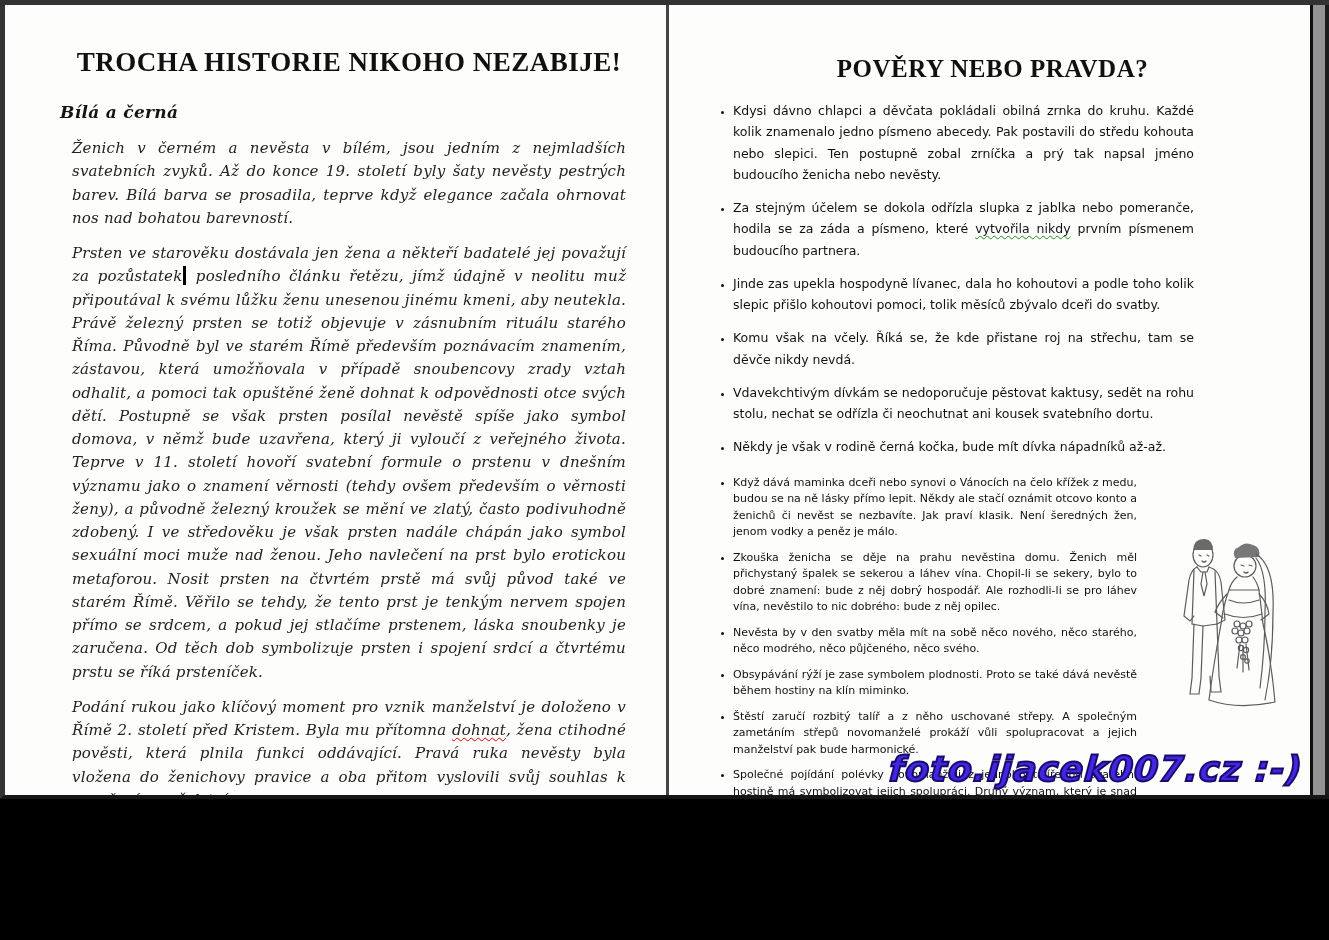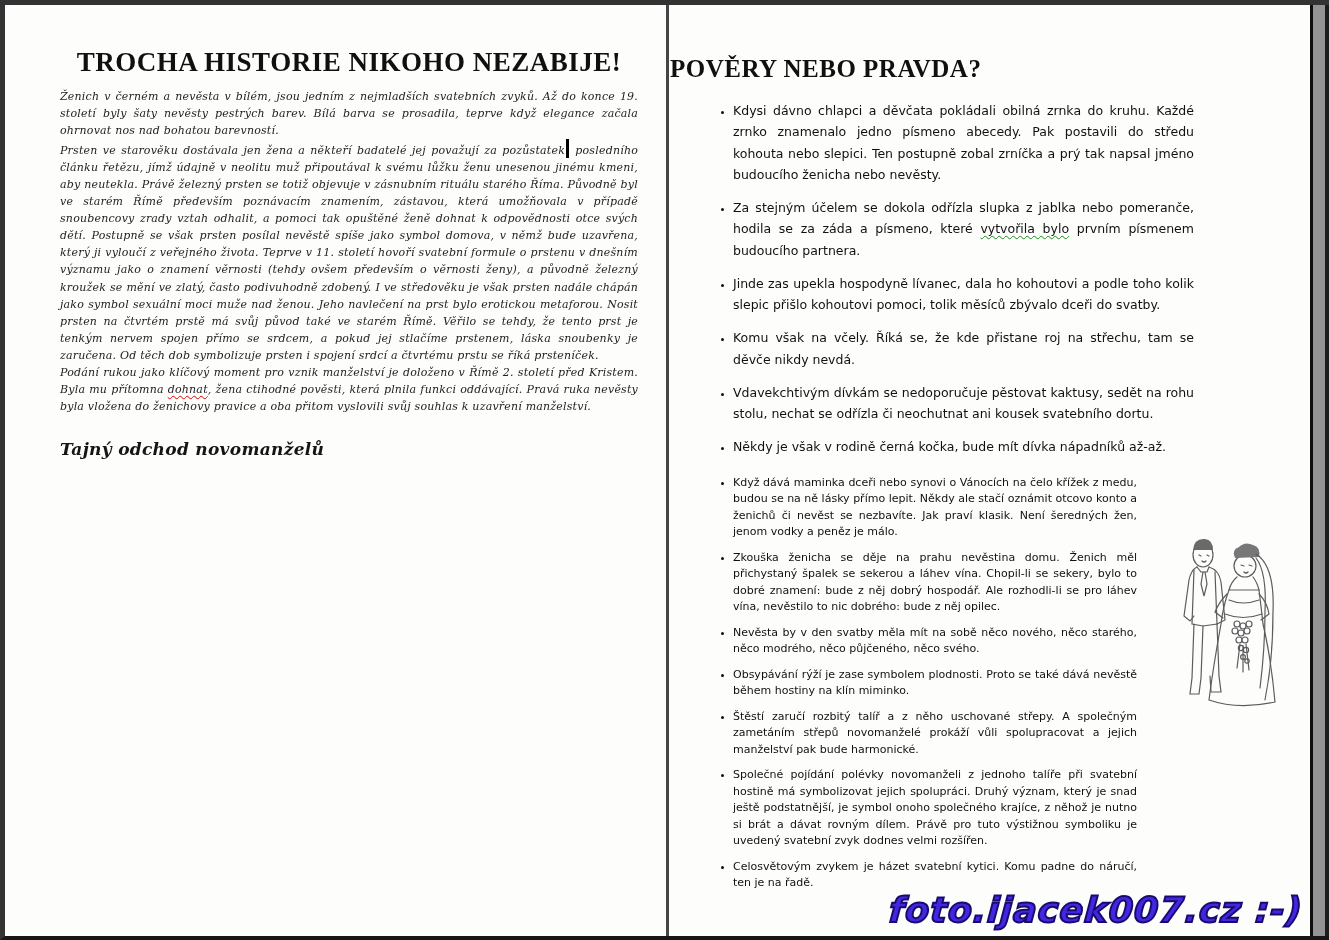--- a/index.html
+++ b/index.html
@@ -1,46 +1,46 @@
 <!DOCTYPE html>
 <html><head>
 <meta charset="utf-8">
 <style>
   html,body{margin:0;padding:0;background:#000;}
   .frame{
-    position:relative; width:1329px; height:940px; box-sizing:border-box;
+    position:relative; width:1329px; height:799px; box-sizing:border-box;
     background:#fdfdfc; overflow:hidden;
     border-top:5px solid #333; border-left:5px solid #333; border-bottom:4px solid #161616;
     font-family:"Liberation Serif", serif; color:#1b1b1b;
   }
   .divider{position:absolute; left:661px; top:0; bottom:0; width:3px; background:#454545;}
   .edge-strip{position:absolute; right:0; top:0; bottom:0; width:19px; background:#949494;
     border-left:3px solid #0e0e0e; border-right:4px solid #1c1c1c; box-sizing:border-box;}
 
   
   .left-page{position:absolute; left:55px; top:28px; width:578px;}
   .doc-title{
     text-align:center; font-family:"Liberation Serif", serif; font-weight:bold;
     font-size:27px; letter-spacing:0.5px; margin:14px 0 10px 0; color:#101010;
   }
   .hand-heading{
     font-family:"DejaVu Serif", serif; font-style:italic; font-weight:bold;
     font-size:17px; margin:24px 0 15px 0; letter-spacing:0.3px; color:#151515;
   }
   .hand-para{
-    font-family:"DejaVu Serif", serif; font-style:italic; font-size:11px;
-    line-height:1.55; text-align:justify; margin:0; letter-spacing:0.2px; color:#222;
+    font-family:"DejaVu Serif", serif; font-style:italic; font-size:15px;
+    line-height:1.55; text-align:justify; margin:12px; letter-spacing:0.2px; color:#222;
   }
   .caret{display:inline-block; width:3px; height:19px; background:#000; vertical-align:-4px; margin:0 1px;}
   .sp-red{text-decoration:underline wavy #e00000; text-decoration-thickness:1px; text-underline-offset:2px;}
   .sp-green{text-decoration:underline wavy #1d8a1d; text-decoration-thickness:1px; text-underline-offset:2px;}
 
   
   .right-title{
-    position:absolute; left:665px; top:50px; width:645px; 
+    position:absolute; left:665px; top:50px; width:645px; text-align:center;
     font-family:"Liberation Serif", serif; font-weight:bold; font-size:25px;
     letter-spacing:0.5px; color:#101010;
   }
   .right-body{position:absolute; left:702px; top:95px; width:487px;}
   ul.superstitions{margin:0; padding:0 0 0 26px; list-style:disc;}
   ul.superstitions li{margin:0 0 12px 0;}
   ul.superstitions li::marker{font-size:9px; color:#111;}
   ul.sup-large{
     font-family:"DejaVu Sans", sans-serif; font-size:12.5px; line-height:1.7;
     text-align:justify; color:#111; width:461px;
@@ -64,38 +64,39 @@
   }
 </style>
 </head>
 <body>
 
 <div class="frame">
 
   <div class="left-page">
     <div class="doc-title">TROCHA HISTORIE NIKOHO NEZABIJE!</div>
 
+    <div class="hand-heading">Bílá a černá</div>
     <p class="hand-para">Ženich v černém a nevěsta v bílém, jsou jedním z nejmladších svatebních zvyků. Až do konce 19. století byly šaty nevěsty pestrých barev. Bílá barva se prosadila, teprve když elegance začala ohrnovat nos nad bohatou barevností.</p>
 
     <p class="hand-para"><span>Prsten ve starověku dostávala jen žena a někteří badatelé jej považují za pozůstatek</span><span class="caret"></span><span> posledního článku řetězu, jímž údajně v neolitu muž připoutával k svému lůžku ženu unesenou jinému kmeni, aby neutekla. Právě železný prsten se totiž objevuje v zásnubním rituálu starého Říma. Původně byl ve starém Římě především poznávacím znamením, zástavou, která umožňovala v případě snoubencovy zrady vztah odhalit, a pomoci tak opuštěné ženě dohnat k odpovědnosti otce svých dětí. Postupně se však prsten posílal nevěstě spíše jako symbol domova, v němž bude uzavřena, který ji vyloučí z veřejného života. Teprve v 11. století hovoří svatební formule o prstenu v dnešním významu jako o znamení věrnosti (tehdy ovšem především o věrnosti ženy), a původně železný kroužek se mění ve zlatý, často podivuhodně zdobený. I ve středověku je však prsten nadále chápán jako symbol sexuální moci muže nad ženou. Jeho navlečení na prst bylo erotickou metaforou. Nosit prsten na čtvrtém prstě má svůj původ také ve starém Římě. Věřilo se tehdy, že tento prst je tenkým nervem spojen přímo se srdcem, a pokud jej stlačíme prstenem, láska snoubenky je zaručena. Od těch dob symbolizuje prsten i spojení srdcí a čtvrtému prstu se říká prsteníček.</span></p>
 
     <p class="hand-para"><span>Podání rukou jako klíčový moment pro vznik manželství je doloženo v Římě 2. století před Kristem. Byla mu přítomna </span><span class="sp-red">dohnat</span><span>, žena ctihodné pověsti, která plnila funkci oddávající. Pravá ruka nevěsty byla vložena do ženichovy pravice a oba přitom vyslovili svůj souhlas k uzavření manželství.</span></p>
 
     <div class="hand-heading">Tajný odchod novomanželů</div>
 
   </div>
 
   <div class="divider"></div>
 
   <div class="right-title">POVĚRY NEBO PRAVDA?</div>
 
   <div class="right-body">
     <ul class="superstitions sup-large">
-      <li><span>Kdysi dávno chlapci a děvčata pokládali obilná zrnka do kruhu. Každé zrnko znamenalo jedno písmeno abecedy. Pak postavili do středu kohouta nebo slepici. Ten postupně zobal zrníčka a prý tak napsal jméno budoucího ženicha nebo nevěsty.</span><span class="sp-green"></span><span></span></li>
-      <li><span>Za stejným účelem se dokola odřízla slupka z jablka nebo pomeranče, hodila se za záda a písmeno, které </span><span class="sp-green">vytvořila bylo</span><span> prvním písmenem budoucího partnera.</span></li>
+      <li><span>Kdysi dávno chlapci a děvčata pokládali obilná zrnka do kruhu. Každé kolik znamenalo jedno písmeno abecedy. Pak postavili do středu kohouta nebo slepici. Ten postupně zobal zrníčka a prý tak napsal jméno budoucího ženicha nebo nevěsty.</span><span class="sp-green"></span><span></span></li>
+      <li><span>Za stejným účelem se dokola odřízla slupka z jablka nebo pomeranče, hodila se za záda a písmeno, které </span><span class="sp-green">vytvořila nikdy</span><span> prvním písmenem budoucího partnera.</span></li>
       <li><span>Jinde zas upekla hospodyně lívanec, dala ho kohoutovi a podle toho kolik slepic přišlo kohoutovi pomoci, tolik měsíců zbývalo dceři do svatby.</span></li>
       <li><span>Komu však na včely. Říká se, že kde přistane roj na střechu, tam se děvče nikdy nevdá.</span></li>
       <li><span>Vdavekchtivým dívkám se nedoporučuje pěstovat kaktusy, sedět na rohu stolu, nechat se odřízla či neochutnat ani kousek svatebního dortu.</span></li>
       <li><span>Někdy je však v rodině černá kočka, bude mít dívka nápadníků až-až.</span></li>
     </ul>
 
     <ul class="superstitions sup-small">
       <li><span>Když dává maminka dceři nebo synovi o Vánocích na čelo křížek z medu, budou se na ně lásky přímo lepit. Někdy ale stačí oznámit otcovo konto a ženichů či nevěst se nezbavíte. Jak praví klasik. Není šeredných žen, jenom vodky a peněz je málo.</span></li>
       <li><span>Zkouška ženicha se děje na prahu nevěstina domu. Ženich měl přichystaný špalek se sekerou a láhev vína. Chopil-li se sekery, bylo to dobré znamení: bude z něj dobrý hospodář. Ale rozhodli-li se pro láhev vína, nevěstilo to nic dobrého: bude z něj opilec.</span></li>
       <li><span>Nevěsta by v den svatby měla mít na sobě něco nového, něco starého, něco modrého, něco půjčeného, něco svého.</span></li>

